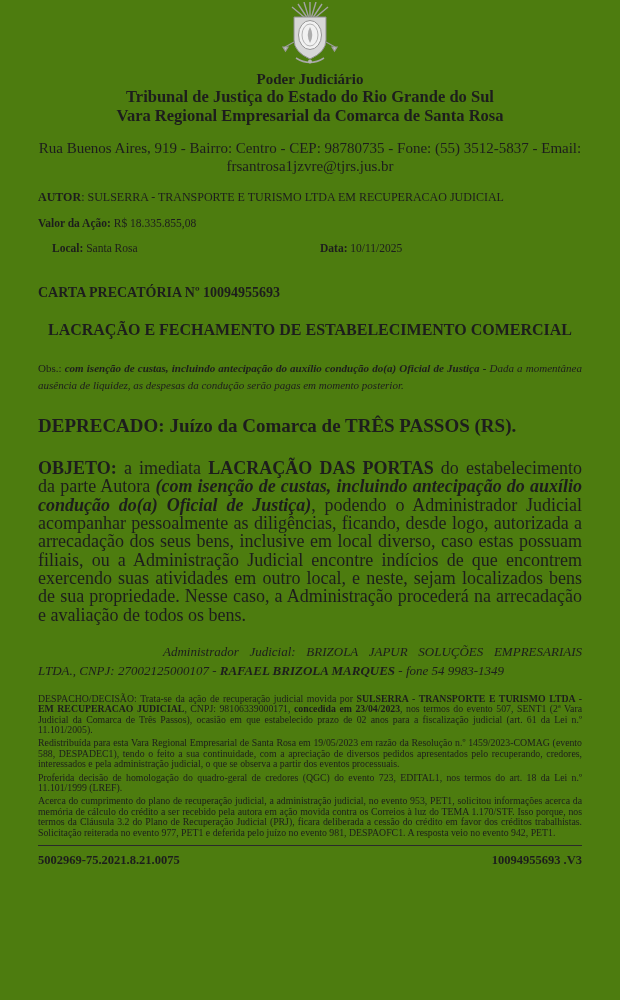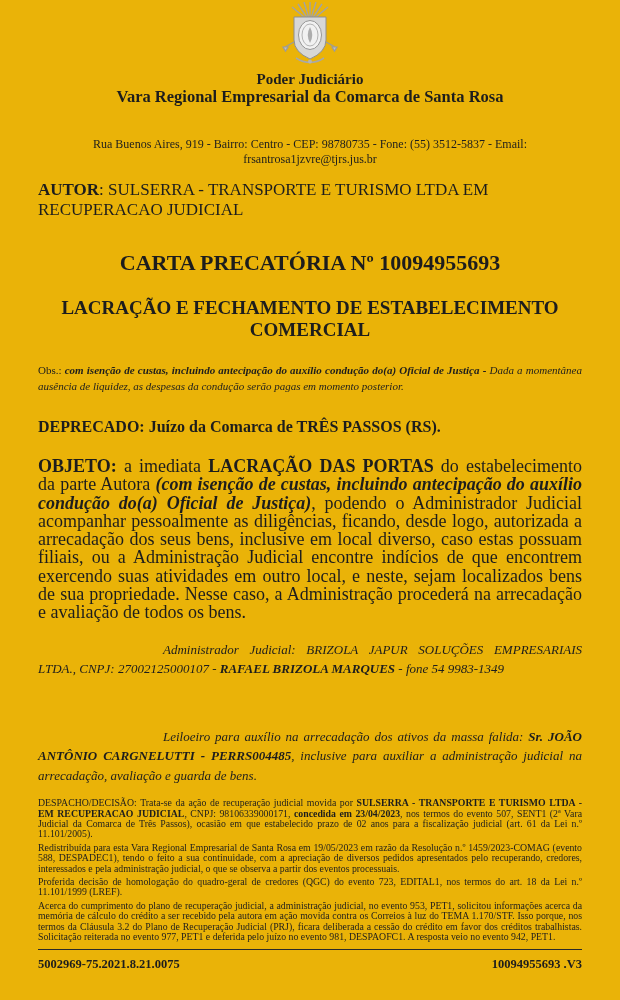--- a/index.html
+++ b/index.html
@@ -1,48 +1,48 @@
 <!DOCTYPE html>
 <html lang="pt-BR"><head>
 <meta charset="utf-8">
 <style>
   html,body { margin:0; padding:0; background:#ffffff; }
   .page {
     position:relative;
     width:620px; height:1000px;
     box-sizing:border-box;
     padding:2px 38px 0 38px;
-    background:#eab308;
+    background:#4d7c0f;
     color:#1d1d1d;
     font-family:"Liberation Serif","DejaVu Serif",serif;
     overflow:hidden;
   }
   
   .doc-header { text-align:center; }
   .emblem-wrap { height:64px; display:flex; justify-content:center; align-items:flex-start; }
   .org-line1 { font-size:15px; font-weight:bold; margin:5px 0 0 0; line-height:1.15; }
   .org-line2, .org-line3 { font-size:16.5px; font-weight:bold; margin:0; line-height:1.15; }
-  .address-line { font-size:12px; margin-top:30px; line-height:1.2; }
+  .address-line { font-size:15px; margin-top:13px; line-height:1.2; }
   
   .case-heading { font-size:13px; font-weight:bold; text-align:justify; line-height:1.22; margin-top:15px; }
-  .autor-line { font-size:17px; margin-top:14px; line-height:1.2; }
+  .autor-line { font-size:12px; margin-top:14px; line-height:1.2; }
   .valor-line { font-size:11.5px; margin-top:6px; line-height:1.2; }
   .localdata-row { position:relative; font-size:11.5px; margin-top:3px; height:14px; }
   .local-field { margin-left:14px; }
   .data-field { position:absolute; left:282px; top:0; }
   .b { font-weight:bold; }
   .i { font-style:italic; }
   .bi { font-weight:bold; font-style:italic; }
   
-  .doc-title { text-align:center; font-size:22px; font-weight:bold; margin-top:29px; line-height:1.15; }
+  .doc-title { text-align:left; font-size:14px; font-weight:bold; margin-top:29px; line-height:1.15; }
   .prazo-line { font-size:13.5px; font-weight:bold; margin-top:23px; line-height:1.15; }
-  .subject-line { font-size:19px; font-weight:bold; text-align:center; margin-top:20px; line-height:1.15; }
+  .subject-line { font-size:16px; font-weight:bold; text-align:center; margin-top:20px; line-height:1.15; }
   .obs-para { font-size:11px; text-align:justify; line-height:1.5; margin-top:21px; }
   .deprecante-line { font-size:11px; margin-top:14px; line-height:1.2; }
-  .deprecado-line { font-size:16px; font-weight:bold; margin-top:22px; line-height:1.2; }
+  .deprecado-line { font-size:19px; font-weight:bold; margin-top:22px; line-height:1.2; }
   .objeto-para { font-size:18px; text-align:justify; line-height:18.3px; margin-top:21px; }
   .admin-para { font-size:13px; font-style:italic; text-align:justify; line-height:19.5px; margin-top:9px; text-indent:125px;font-family:Liberation Serif, serif; }
   .leiloeiro-para { font-size:13px; font-style:italic; text-align:justify; line-height:19.5px; margin-top:48px; text-indent:125px; }
   
   .despacho-block { margin-top:6px; }
   .despacho-block p { font-size:9.8px; text-align:justify; line-height:10.4px; margin:0 0 3px 0; }
   
   .footer-divider { border-top:1px solid #2a2a2a; margin-top:7px; }
   .doc-footer { display:flex; justify-content:space-between; font-size:12.5px; font-weight:bold; padding-top:7px; }
 </style>
@@ -73,44 +73,49 @@
             <path d="M2 45 l5 0 l-2.5 4 z"></path>
             <line x1="45" y1="40" x2="54" y2="45"></line>
             <path d="M51 45 l5 0 l-2.5 4 z"></path>
           </g>
           <path d="M15 56 Q29 65 43 56" fill="none" stroke="#a8a8a8" stroke-width="1.5"></path>
           <circle cx="29" cy="59.5" r="2" fill="#b5b5b5"></circle>
         </svg>
       </span>
     </div>
     <p class="org-line1">Poder Judiciário</p>
+    <p class="org-line2">Tribunal de Justiça do Estado do Rio Grande do Sul</p>
     <p class="org-line3">Vara Regional Empresarial da Comarca de Santa Rosa</p>
     <p class="address-line">Rua Buenos Aires, 919 - Bairro: Centro - CEP: 98780735 - Fone: (55) 3512-5837 - Email: frsantrosa1jzvre@tjrs.jus.br</p>
   </div>
 
 
   <p class="autor-line"><span class="b">AUTOR</span><span>: SULSERRA - TRANSPORTE E TURISMO LTDA EM RECUPERACAO JUDICIAL</span></p>
 
+  <p class="valor-line"><span class="b">Valor da Ação:</span><span> R$ 18.335.855,08</span></p>
 
+  <div class="localdata-row">
+    <span class="local-field"><span class="b">Local:</span><span> Santa Rosa</span></span>
+    <span class="data-field"><span class="b">Data:</span><span> 10/11/2025</span></span>
+  </div>
 
   <p class="doc-title">CARTA PRECATÓRIA Nº 10094955693</p>
 
 
   <p class="subject-line">LACRAÇÃO E FECHAMENTO DE ESTABELECIMENTO COMERCIAL</p>
 
   <p class="obs-para"><span>Obs.: </span><span class="bi">com isenção de custas, incluindo antecipação do auxílio condução do(a) Oficial de Justiça - </span><span class="i">Dada a momentânea ausência de liquidez, as despesas da condução serão pagas em momento posterior.</span></p>
 
 
   <p class="deprecado-line">DEPRECADO: Juízo da Comarca de TRÊS PASSOS (RS).</p>
 
   <p class="objeto-para"><span class="b">OBJETO:</span><span> a imediata </span><span class="b">LACRAÇÃO DAS PORTAS</span><span> do estabelecimento da parte Autora </span><span class="bi">(com isenção de custas, incluindo antecipação do auxílio condução do(a) Oficial de Justiça)</span><span>, podendo o Administrador Judicial acompanhar pessoalmente as diligências, ficando, desde logo, autorizada a arrecadação dos seus bens, inclusive em local diverso, caso estas possuam filiais, ou a Administração Judicial encontre indícios de que encontrem exercendo suas atividades em outro local, e neste, sejam localizados bens de sua propriedade. Nesse caso, a Administração procederá na arrecadação e avaliação de todos os bens.</span></p>
 
   <p class="admin-para"><span>Administrador Judicial: BRIZOLA JAPUR SOLUÇÕES EMPRESARIAIS LTDA., CNPJ: 27002125000107 - </span><span class="b">RAFAEL BRIZOLA MARQUES</span><span> - fone 54 9983-1349</span></p>
 
-  <p class="leiloeiro-para"><span>Leiloeiro para auxílio na arrecadação dos ativos da massa falida: </span><span class="b">Sr. JOÃO ANTÔNIO CARGNELUTTI - PERRS004485</span><span>, inclusive para auxiliar a administração judicial na arrecadação, avaliação e guarda de bens.</span></p>
 
   <div class="despacho-block">
     <p><span>DESPACHO/DECISÃO: Trata-se da ação de recuperação judicial movida por </span><span class="b">SULSERRA - TRANSPORTE E TURISMO LTDA - EM RECUPERACAO JUDICIAL</span><span>, CNPJ: 98106339000171, </span><span class="b">concedida em 23/04/2023</span><span>, nos termos do evento 507, SENT1 (2ª Vara Judicial da Comarca de Três Passos), ocasião em que estabelecido prazo de 02 anos para a fiscalização judicial (art. 61 da Lei n.º 11.101/2005).</span></p>
     <p>Redistribuída para esta Vara Regional Empresarial de Santa Rosa em 19/05/2023 em razão da Resolução n.º 1459/2023-COMAG (evento 588, DESPADEC1), tendo o feito a sua continuidade, com a apreciação de diversos pedidos apresentados pelo recuperando, credores, interessados e pela administração judicial, o que se observa a partir dos eventos processuais.</p>
     <p>Proferida decisão de homologação do quadro-geral de credores (QGC) do evento 723, EDITAL1, nos termos do art. 18 da Lei n.º 11.101/1999 (LREF).</p>
     <p>Acerca do cumprimento do plano de recuperação judicial, a administração judicial, no evento 953, PET1, solicitou informações acerca da memória de cálculo do crédito a ser recebido pela autora em ação movida contra os Correios à luz do TEMA 1.170/STF. Isso porque, nos termos da Cláusula 3.2 do Plano de Recuperação Judicial (PRJ), ficara deliberada a cessão do crédito em favor dos créditos trabalhistas. Solicitação reiterada no evento 977, PET1 e deferida pelo juízo no evento 981, DESPAOFC1. A resposta veio no evento 942, PET1.</p>
   </div>
 
   <div class="footer-divider"></div>
   <div class="doc-footer">

